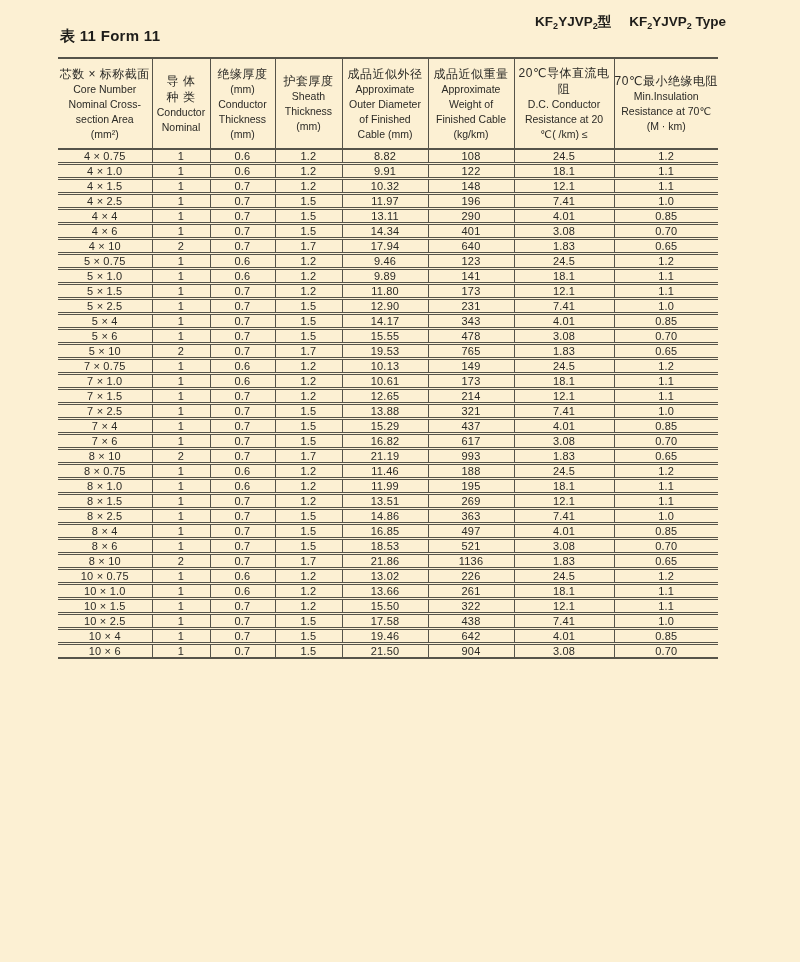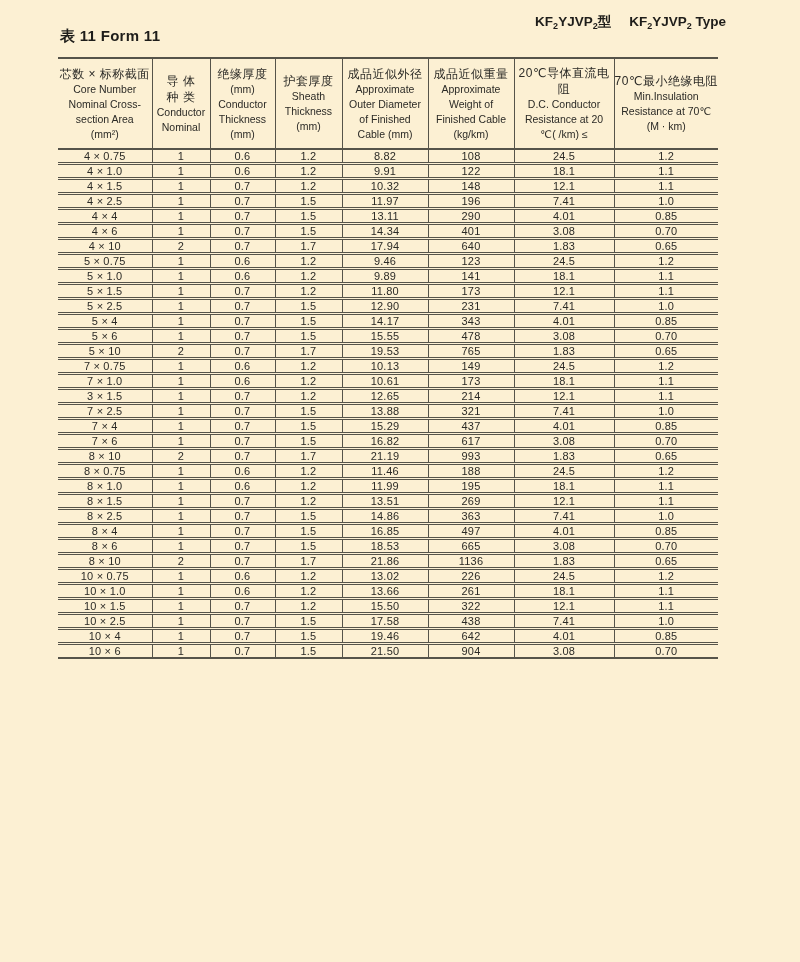--- a/index.html
+++ b/index.html
@@ -283,21 +283,21 @@
           <td>7 × 1.0</td>
           <td>1</td>
           <td>0.6</td>
           <td>1.2</td>
           <td>10.61</td>
           <td>173</td>
           <td>18.1</td>
           <td>1.1</td>
         </tr>
         <tr>
-          <td>3 × 1.5</td>
+          <td>7 × 1.5</td>
           <td>1</td>
           <td>0.7</td>
           <td>1.2</td>
           <td>12.65</td>
           <td>214</td>
           <td>12.1</td>
           <td>1.1</td>
         </tr>
         <tr>
           <td>7 × 2.5</td>
@@ -388,21 +388,21 @@
           <td>497</td>
           <td>4.01</td>
           <td>0.85</td>
         </tr>
         <tr>
           <td>8 × 6</td>
           <td>1</td>
           <td>0.7</td>
           <td>1.5</td>
           <td>18.53</td>
-          <td>665</td>
+          <td>521</td>
           <td>3.08</td>
           <td>0.70</td>
         </tr>
         <tr>
           <td>8 × 10</td>
           <td>2</td>
           <td>0.7</td>
           <td>1.7</td>
           <td>21.86</td>
           <td>1136</td>

